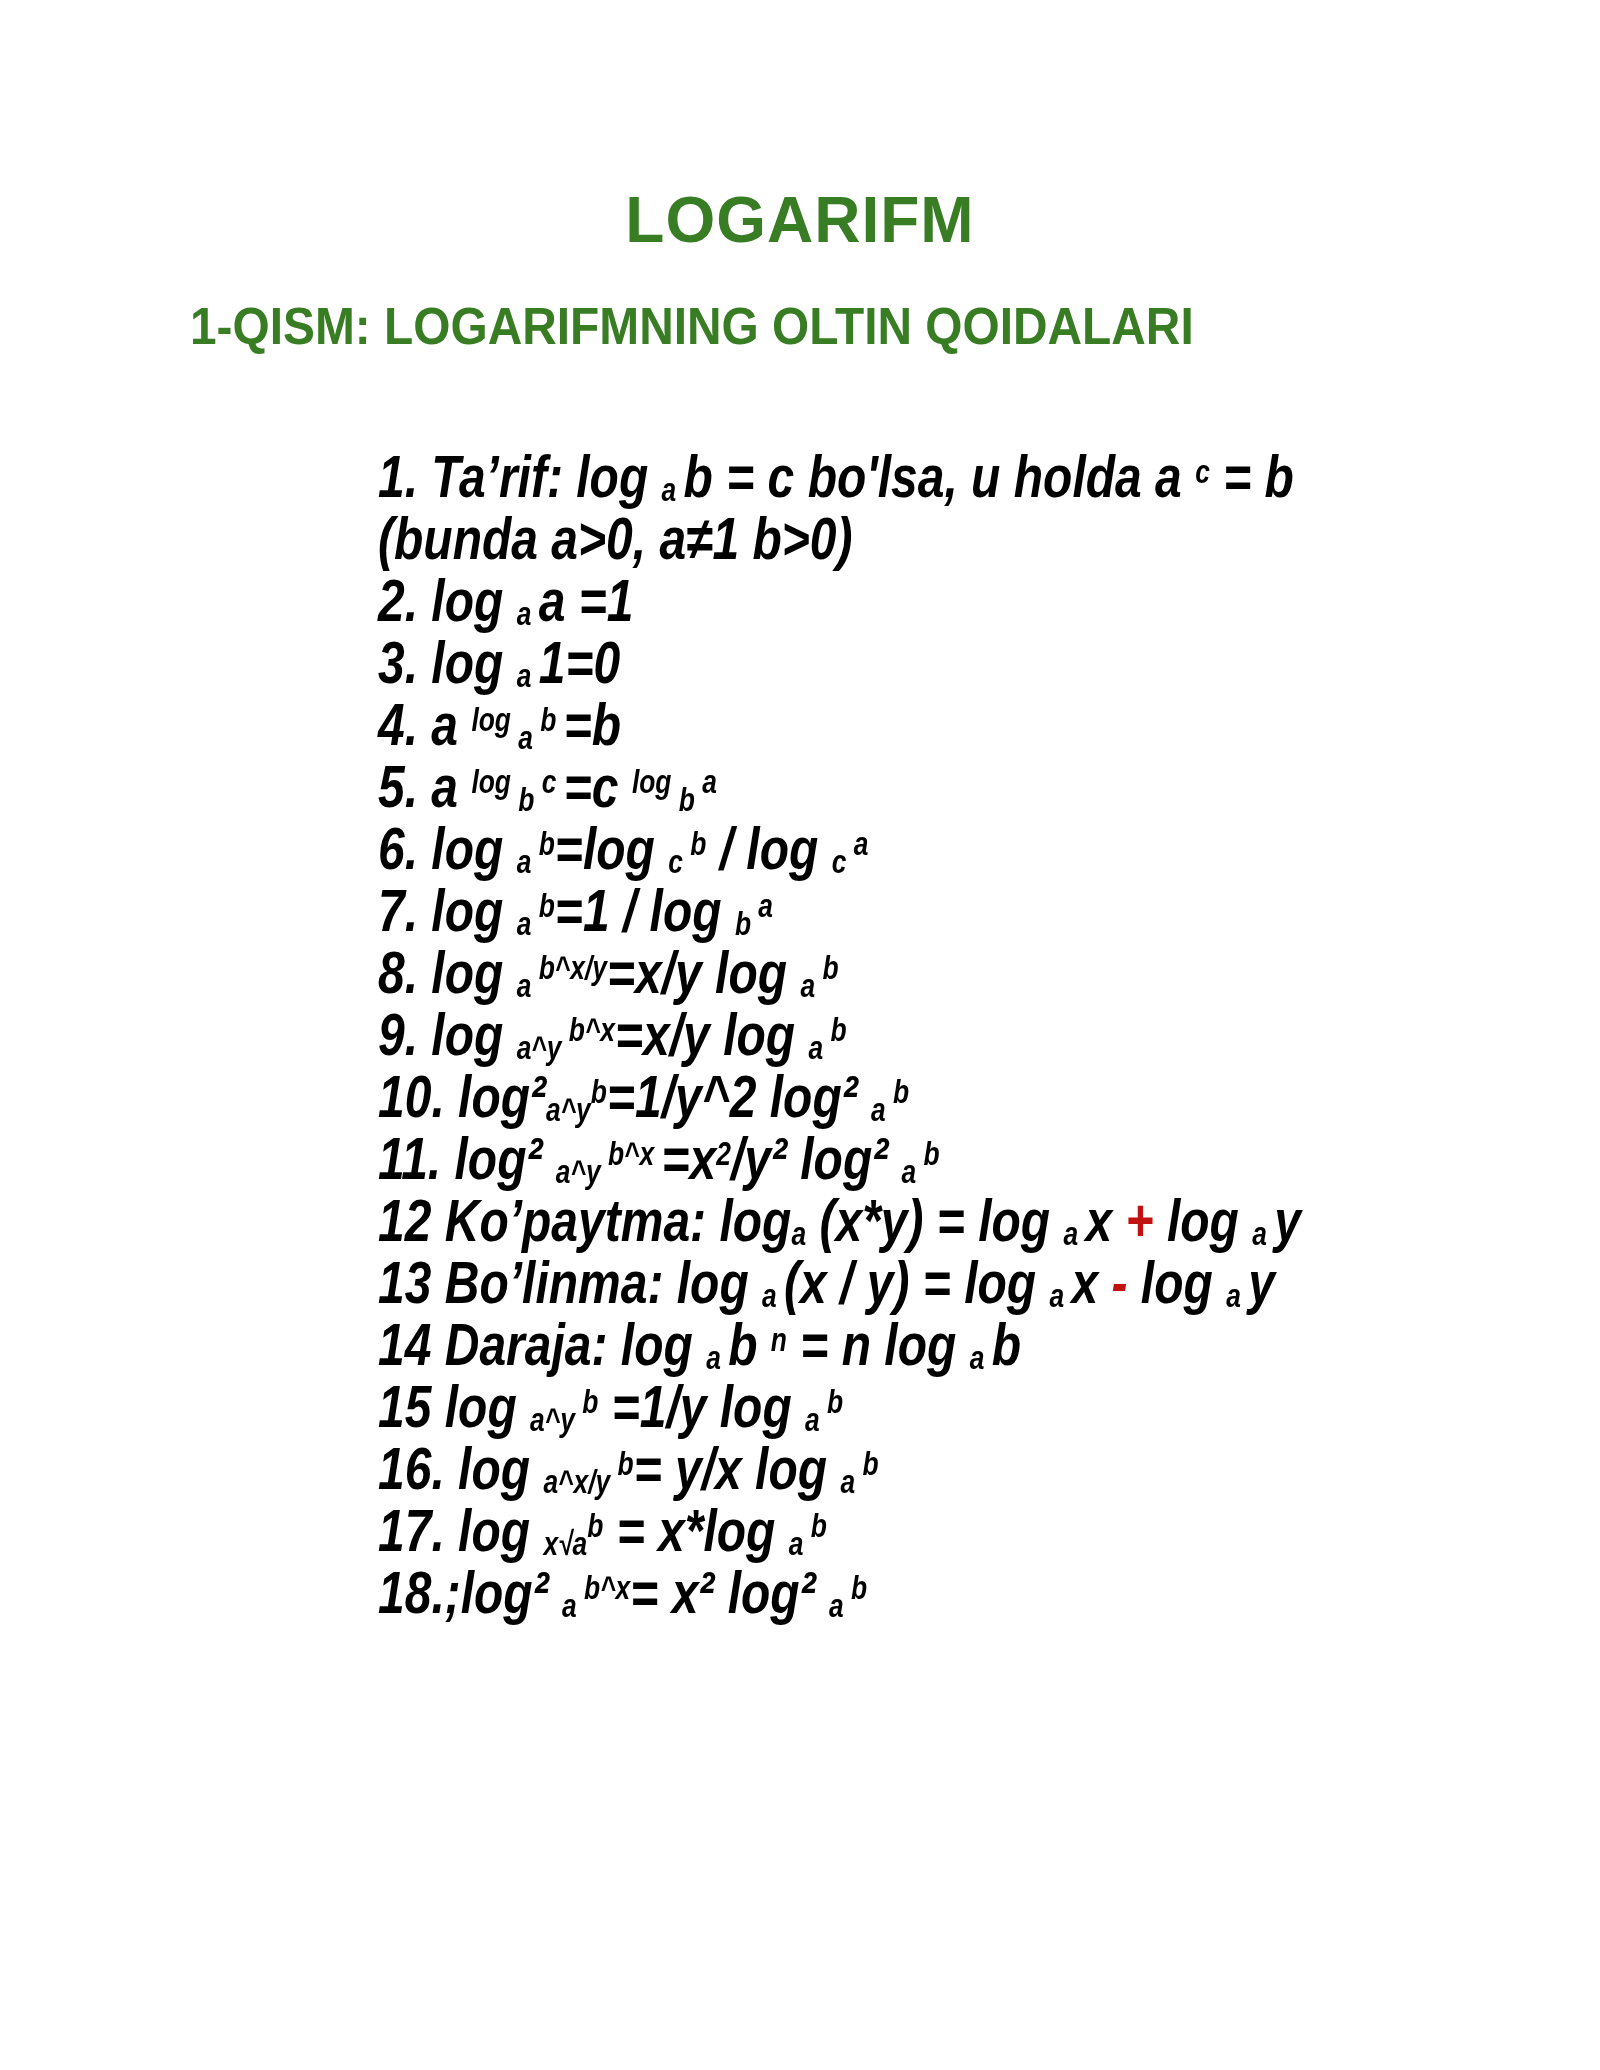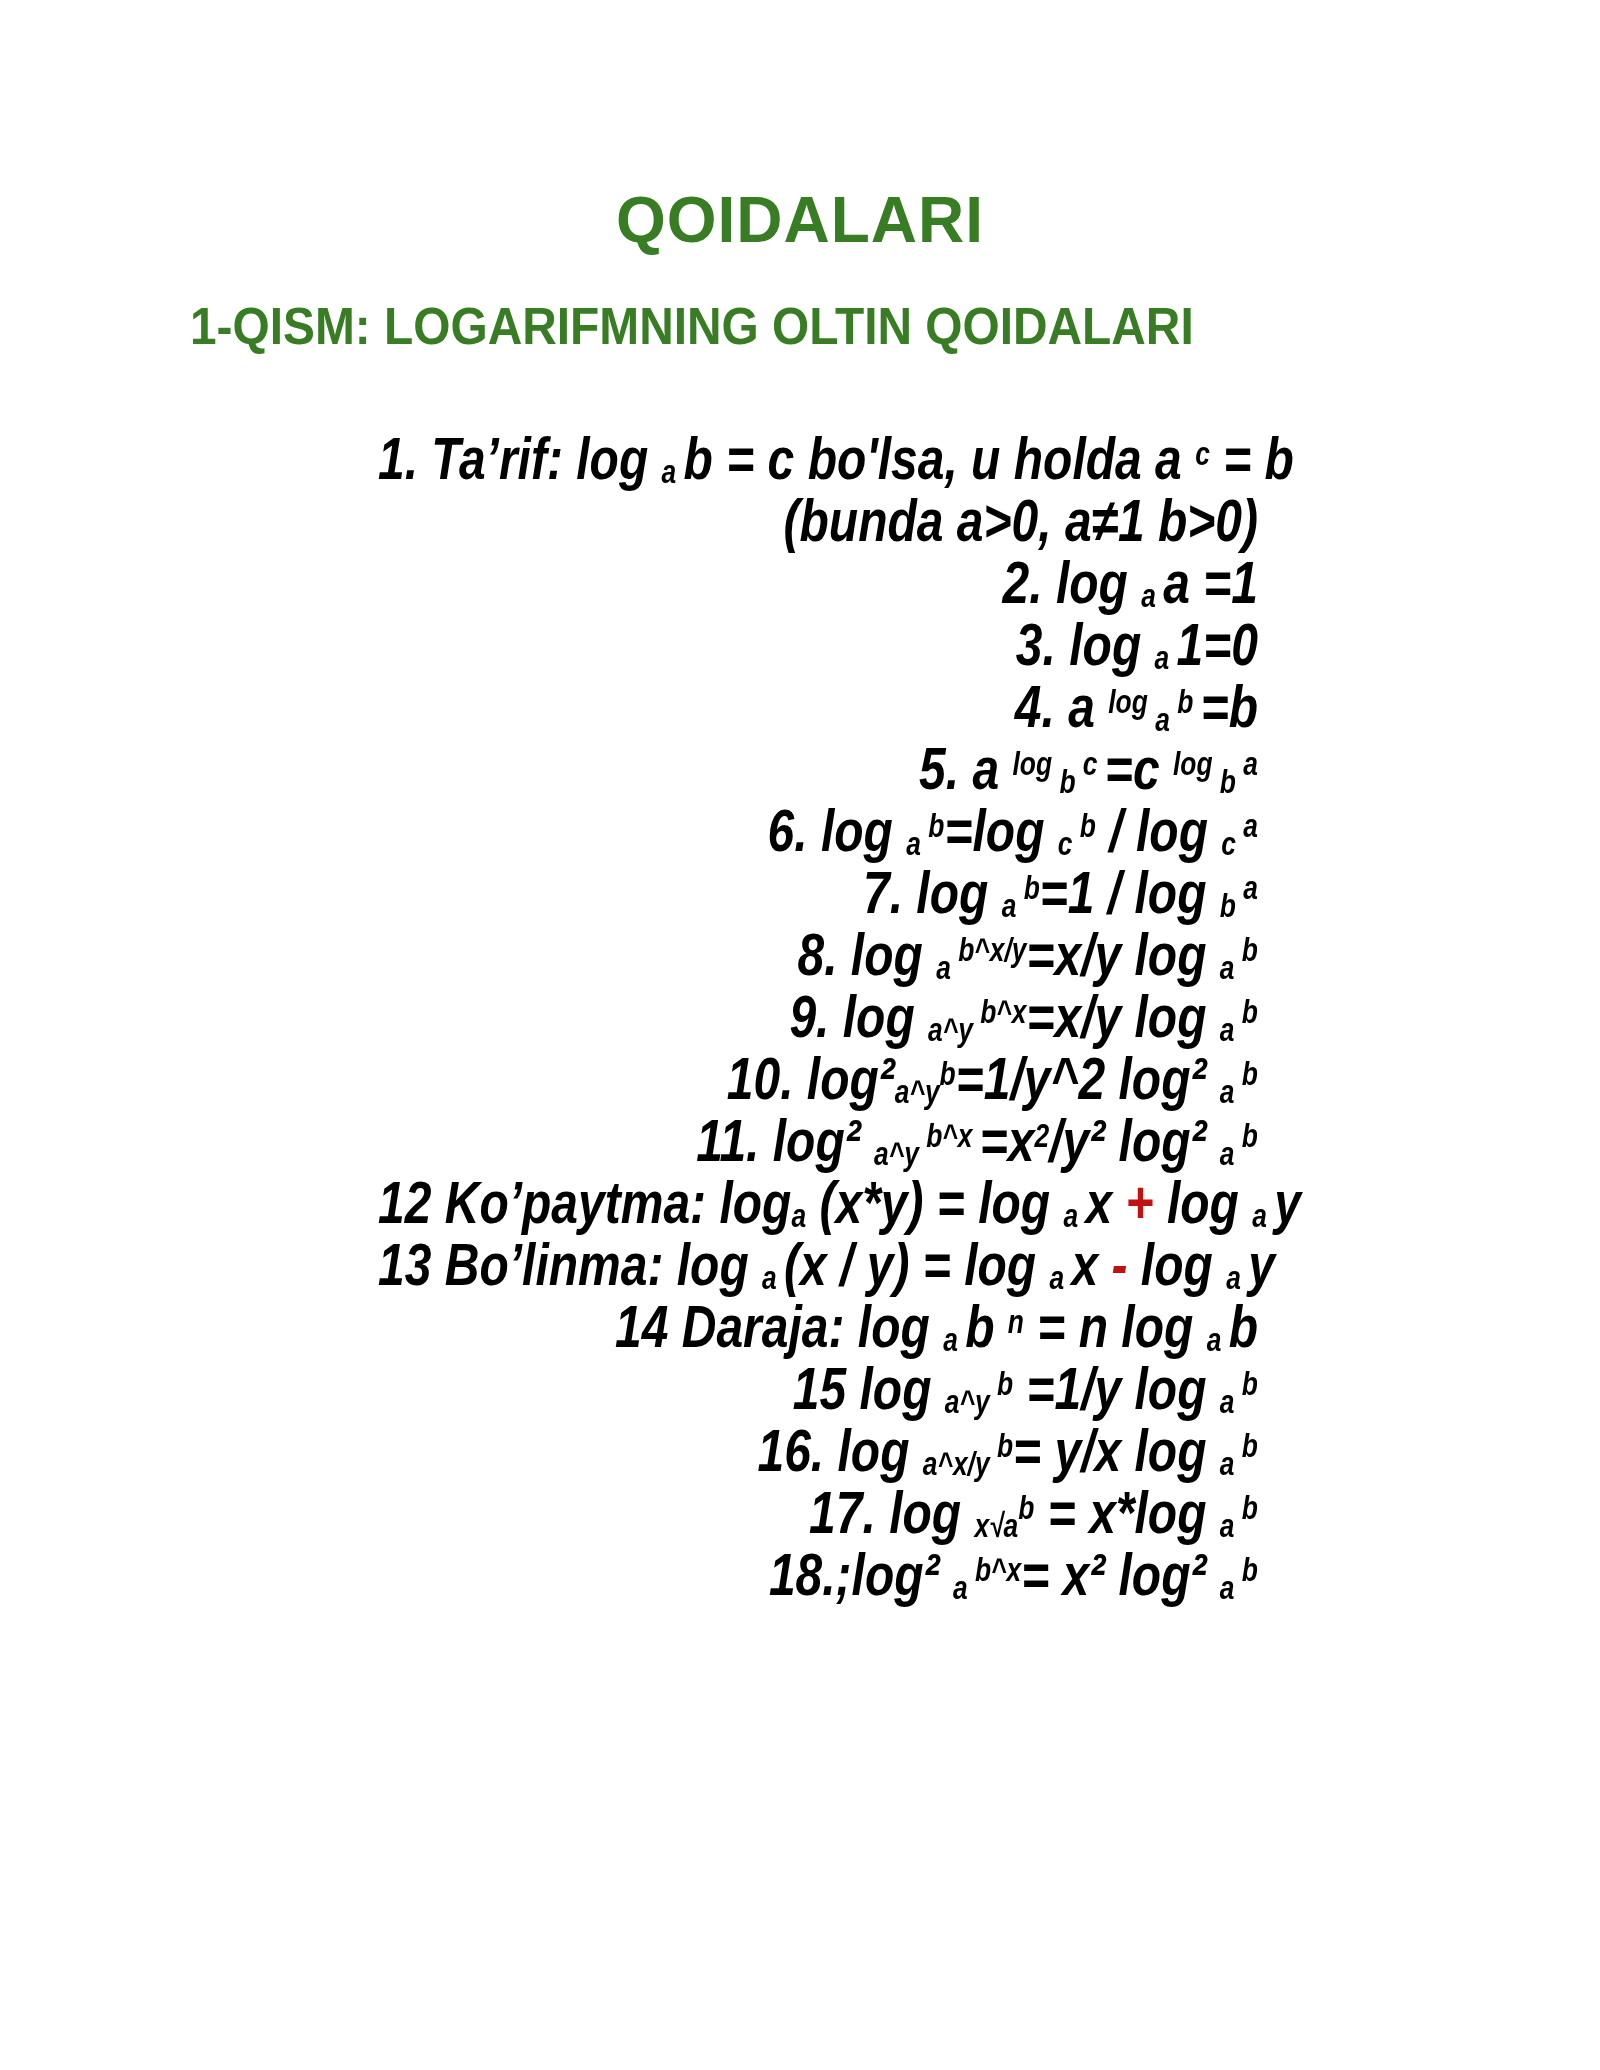--- a/index.html
+++ b/index.html
@@ -38,24 +38,23 @@
     font-weight: 700;
     font-style: normal;
     font-size: 52px;
     line-height: 1;
     white-space: pre;
     transform: scaleX(0.92);
     transform-origin: 0 50%;
   }
   .rules {
     position: absolute;
-    top: 428px;
+    top: 446px;
     left: 378px;
     width: 1100px;
-    text-align: right;
   }
   .rule-line {
     font-family: "Liberation Sans", sans-serif;
     font-weight: 700;
     font-style: italic;
     font-size: 60px;
     line-height: 62px;
     height: 62px;
     color: #000000;
     white-space: pre;
@@ -71,21 +70,21 @@
   .seg-sub {
     font-size: 33px;
     vertical-align: -0.13em;
     line-height: 0;
   }
 </style>
 </head>
 <body>
 
 <div class="page" style="background: rgb(255, 255, 255);">
-  <h1 class="doc-title" style="color: rgb(56, 125, 35);">QOIDALARI</h1>
+  <h1 class="doc-title" style="color: rgb(56, 125, 35);">LOGARIFM</h1>
   <h2 class="section-heading" style="color: rgb(56, 125, 35);">1-QISM: LOGARIFMNING OLTIN QOIDALARI</h2>
   <div class="rules">
       <div class="rule-line"><span class="seg-n" style="color: rgb(0, 0, 0);">1. Ta’rif: log </span><span class="seg-sub" style="color: rgb(0, 0, 0);">a </span><span class="seg-n" style="color: rgb(0, 0, 0);">b = c bo'lsa, u holda a </span><span class="seg-sup" style="color: rgb(0, 0, 0);">c</span><span class="seg-n" style="color: rgb(0, 0, 0);"> = b</span></div>
       <div class="rule-line"><span class="seg-n" style="color: rgb(0, 0, 0);">(bunda a&gt;0, a≠1 b&gt;0)</span></div>
       <div class="rule-line"><span class="seg-n" style="color: rgb(0, 0, 0);">2. log </span><span class="seg-sub" style="color: rgb(0, 0, 0);">a </span><span class="seg-n" style="color: rgb(0, 0, 0);">a =1</span></div>
       <div class="rule-line"><span class="seg-n" style="color: rgb(0, 0, 0);">3. log </span><span class="seg-sub" style="color: rgb(0, 0, 0);">a </span><span class="seg-n" style="color: rgb(0, 0, 0);">1=0</span></div>
       <div class="rule-line"><span class="seg-n" style="color: rgb(0, 0, 0);">4. a </span><span class="seg-sup" style="color: rgb(0, 0, 0);">log </span><span class="seg-sub" style="color: rgb(0, 0, 0);">a </span><span class="seg-sup" style="color: rgb(0, 0, 0);">b </span><span class="seg-n" style="color: rgb(0, 0, 0);">=b</span></div>
       <div class="rule-line"><span class="seg-n" style="color: rgb(0, 0, 0);">5. a </span><span class="seg-sup" style="color: rgb(0, 0, 0);">log </span><span class="seg-sub" style="color: rgb(0, 0, 0);">b </span><span class="seg-sup" style="color: rgb(0, 0, 0);">c </span><span class="seg-n" style="color: rgb(0, 0, 0);">=c </span><span class="seg-sup" style="color: rgb(0, 0, 0);">log </span><span class="seg-sub" style="color: rgb(0, 0, 0);">b </span><span class="seg-sup" style="color: rgb(0, 0, 0);">a</span></div>
       <div class="rule-line"><span class="seg-n" style="color: rgb(0, 0, 0);">6. log </span><span class="seg-sub" style="color: rgb(0, 0, 0);">a </span><span class="seg-sup" style="color: rgb(0, 0, 0);">b</span><span class="seg-n" style="color: rgb(0, 0, 0);">=log </span><span class="seg-sub" style="color: rgb(0, 0, 0);">c </span><span class="seg-sup" style="color: rgb(0, 0, 0);">b</span><span class="seg-n" style="color: rgb(0, 0, 0);"> / log </span><span class="seg-sub" style="color: rgb(0, 0, 0);">c </span><span class="seg-sup" style="color: rgb(0, 0, 0);">a</span></div>
       <div class="rule-line"><span class="seg-n" style="color: rgb(0, 0, 0);">7. log </span><span class="seg-sub" style="color: rgb(0, 0, 0);">a </span><span class="seg-sup" style="color: rgb(0, 0, 0);">b</span><span class="seg-n" style="color: rgb(0, 0, 0);">=1 / log </span><span class="seg-sub" style="color: rgb(0, 0, 0);">b </span><span class="seg-sup" style="color: rgb(0, 0, 0);">a</span></div>

